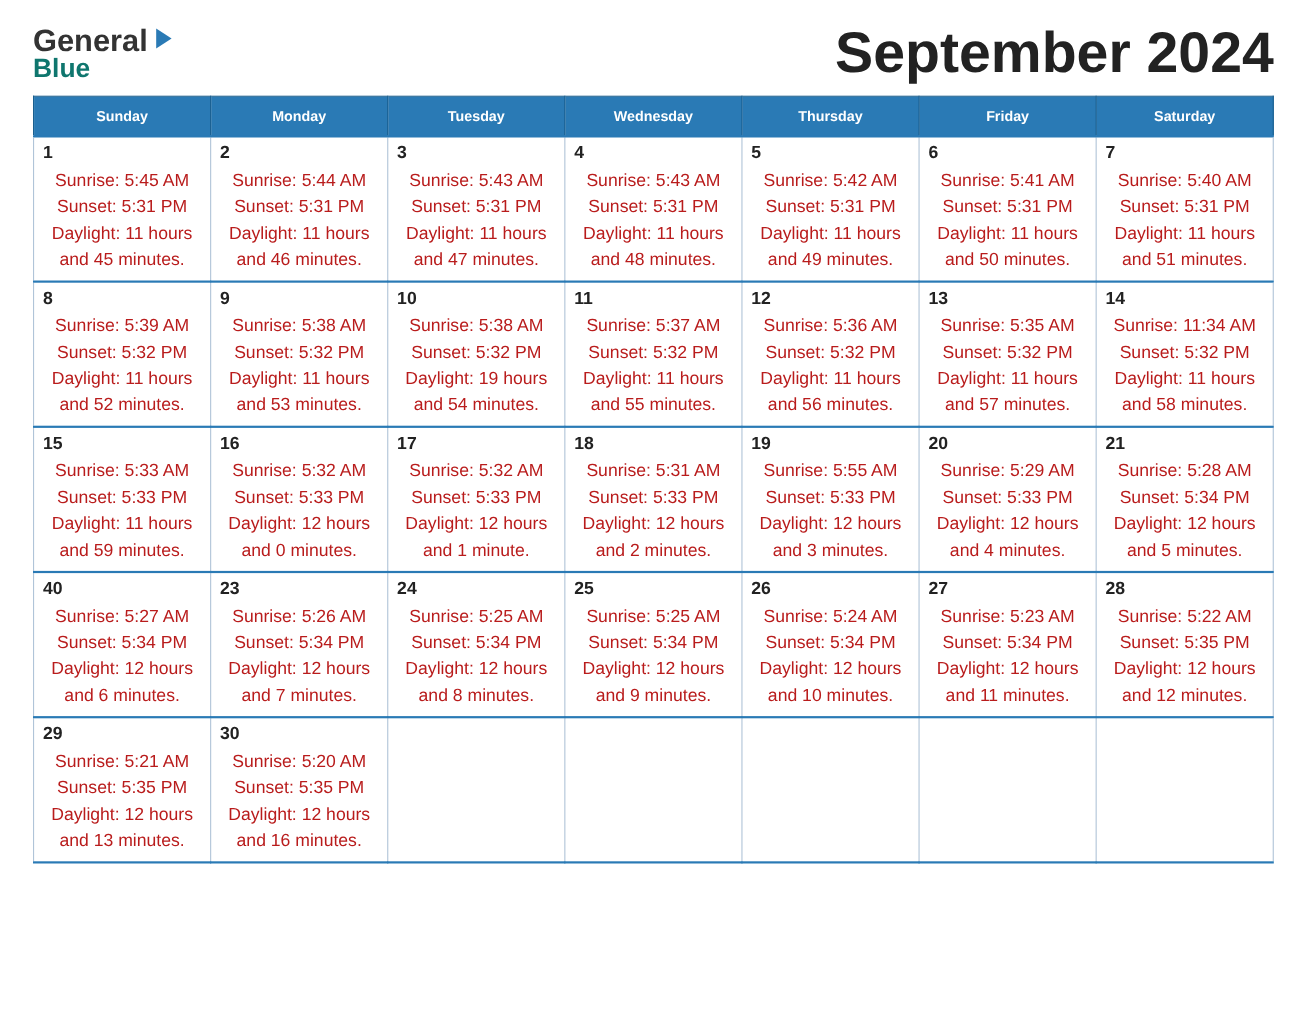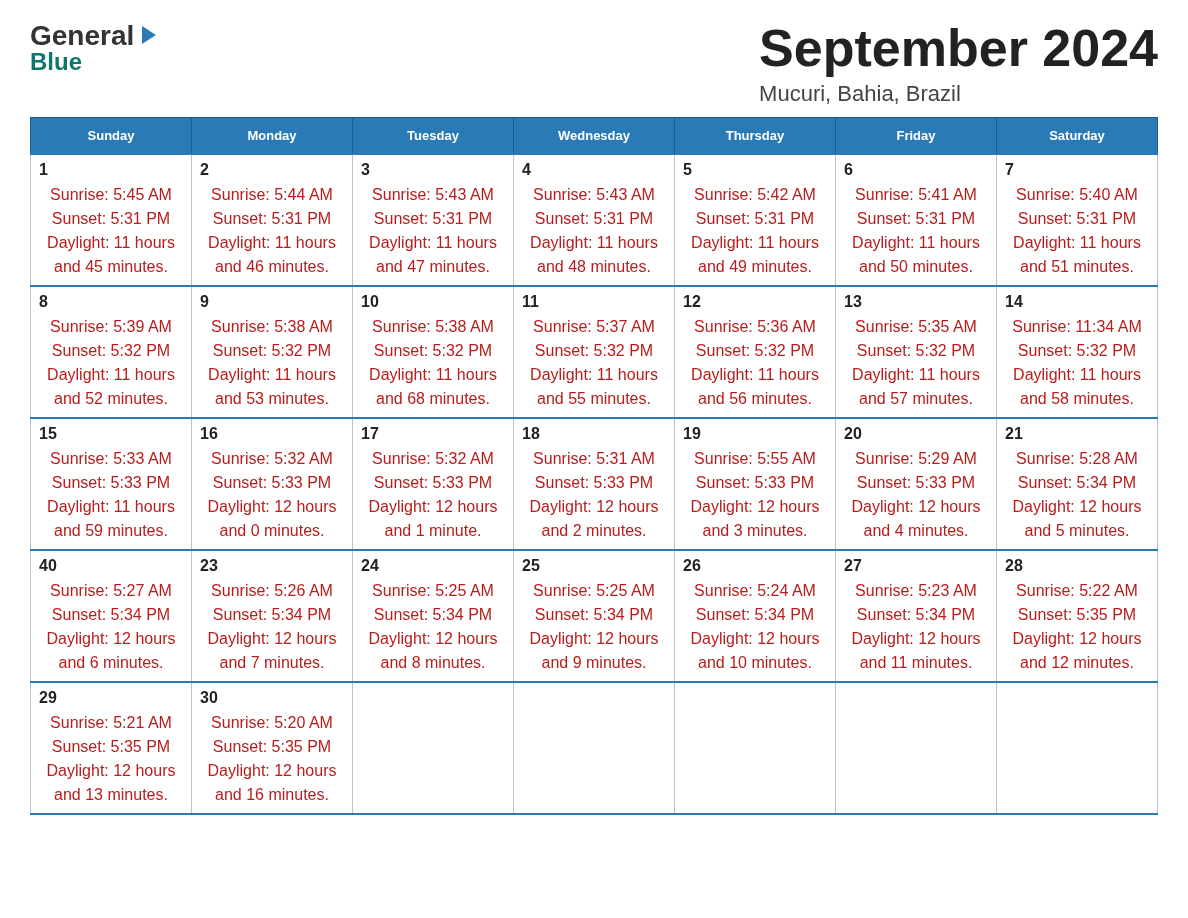--- a/index.html
+++ b/index.html
@@ -104,21 +104,20 @@
       <span style="display:inline-block;margin-left:4px;margin-top:4px;">
         <svg width="22" height="22" viewBox="0 0 22 22">
           <polygon points="4,2 18,11 4,20" fill="#2a7ab5"></polygon>
         </svg>
       </span>
     </div>
     <span class="logo-blue">Blue</span>
   </div>
   <div class="title-section">
     <div class="month-title">September 2024</div>
-    <div class="location">Mucuri, Bahia, Brazil</div>
   </div>
 </div>
 
 <table class="calendar">
   <thead>
     <tr>
       <th>Sunday</th>
       <th>Monday</th>
       <th>Tuesday</th>
       <th>Wednesday</th>
@@ -201,21 +200,21 @@
           <span>Sunrise: </span><span>5:38 AM</span><br>
           <span>Sunset: </span><span>5:32 PM</span><br>
           <span>Daylight: 11 hours and 53 minutes.</span>
         </div>
       </td>
         <td>
         <span class="day-num">10</span>
         <div class="day-info">
           <span>Sunrise: </span><span>5:38 AM</span><br>
           <span>Sunset: </span><span>5:32 PM</span><br>
-          <span>Daylight: 11 hours and 68 minutes.</span>
+          <span>Daylight: 19 hours and 54 minutes.</span>
         </div>
       </td>
         <td>
         <span class="day-num">11</span>
         <div class="day-info">
           <span>Sunrise: </span><span>5:37 AM</span><br>
           <span>Sunset: </span><span>5:32 PM</span><br>
           <span>Daylight: 11 hours and 55 minutes.</span>
         </div>
       </td>

